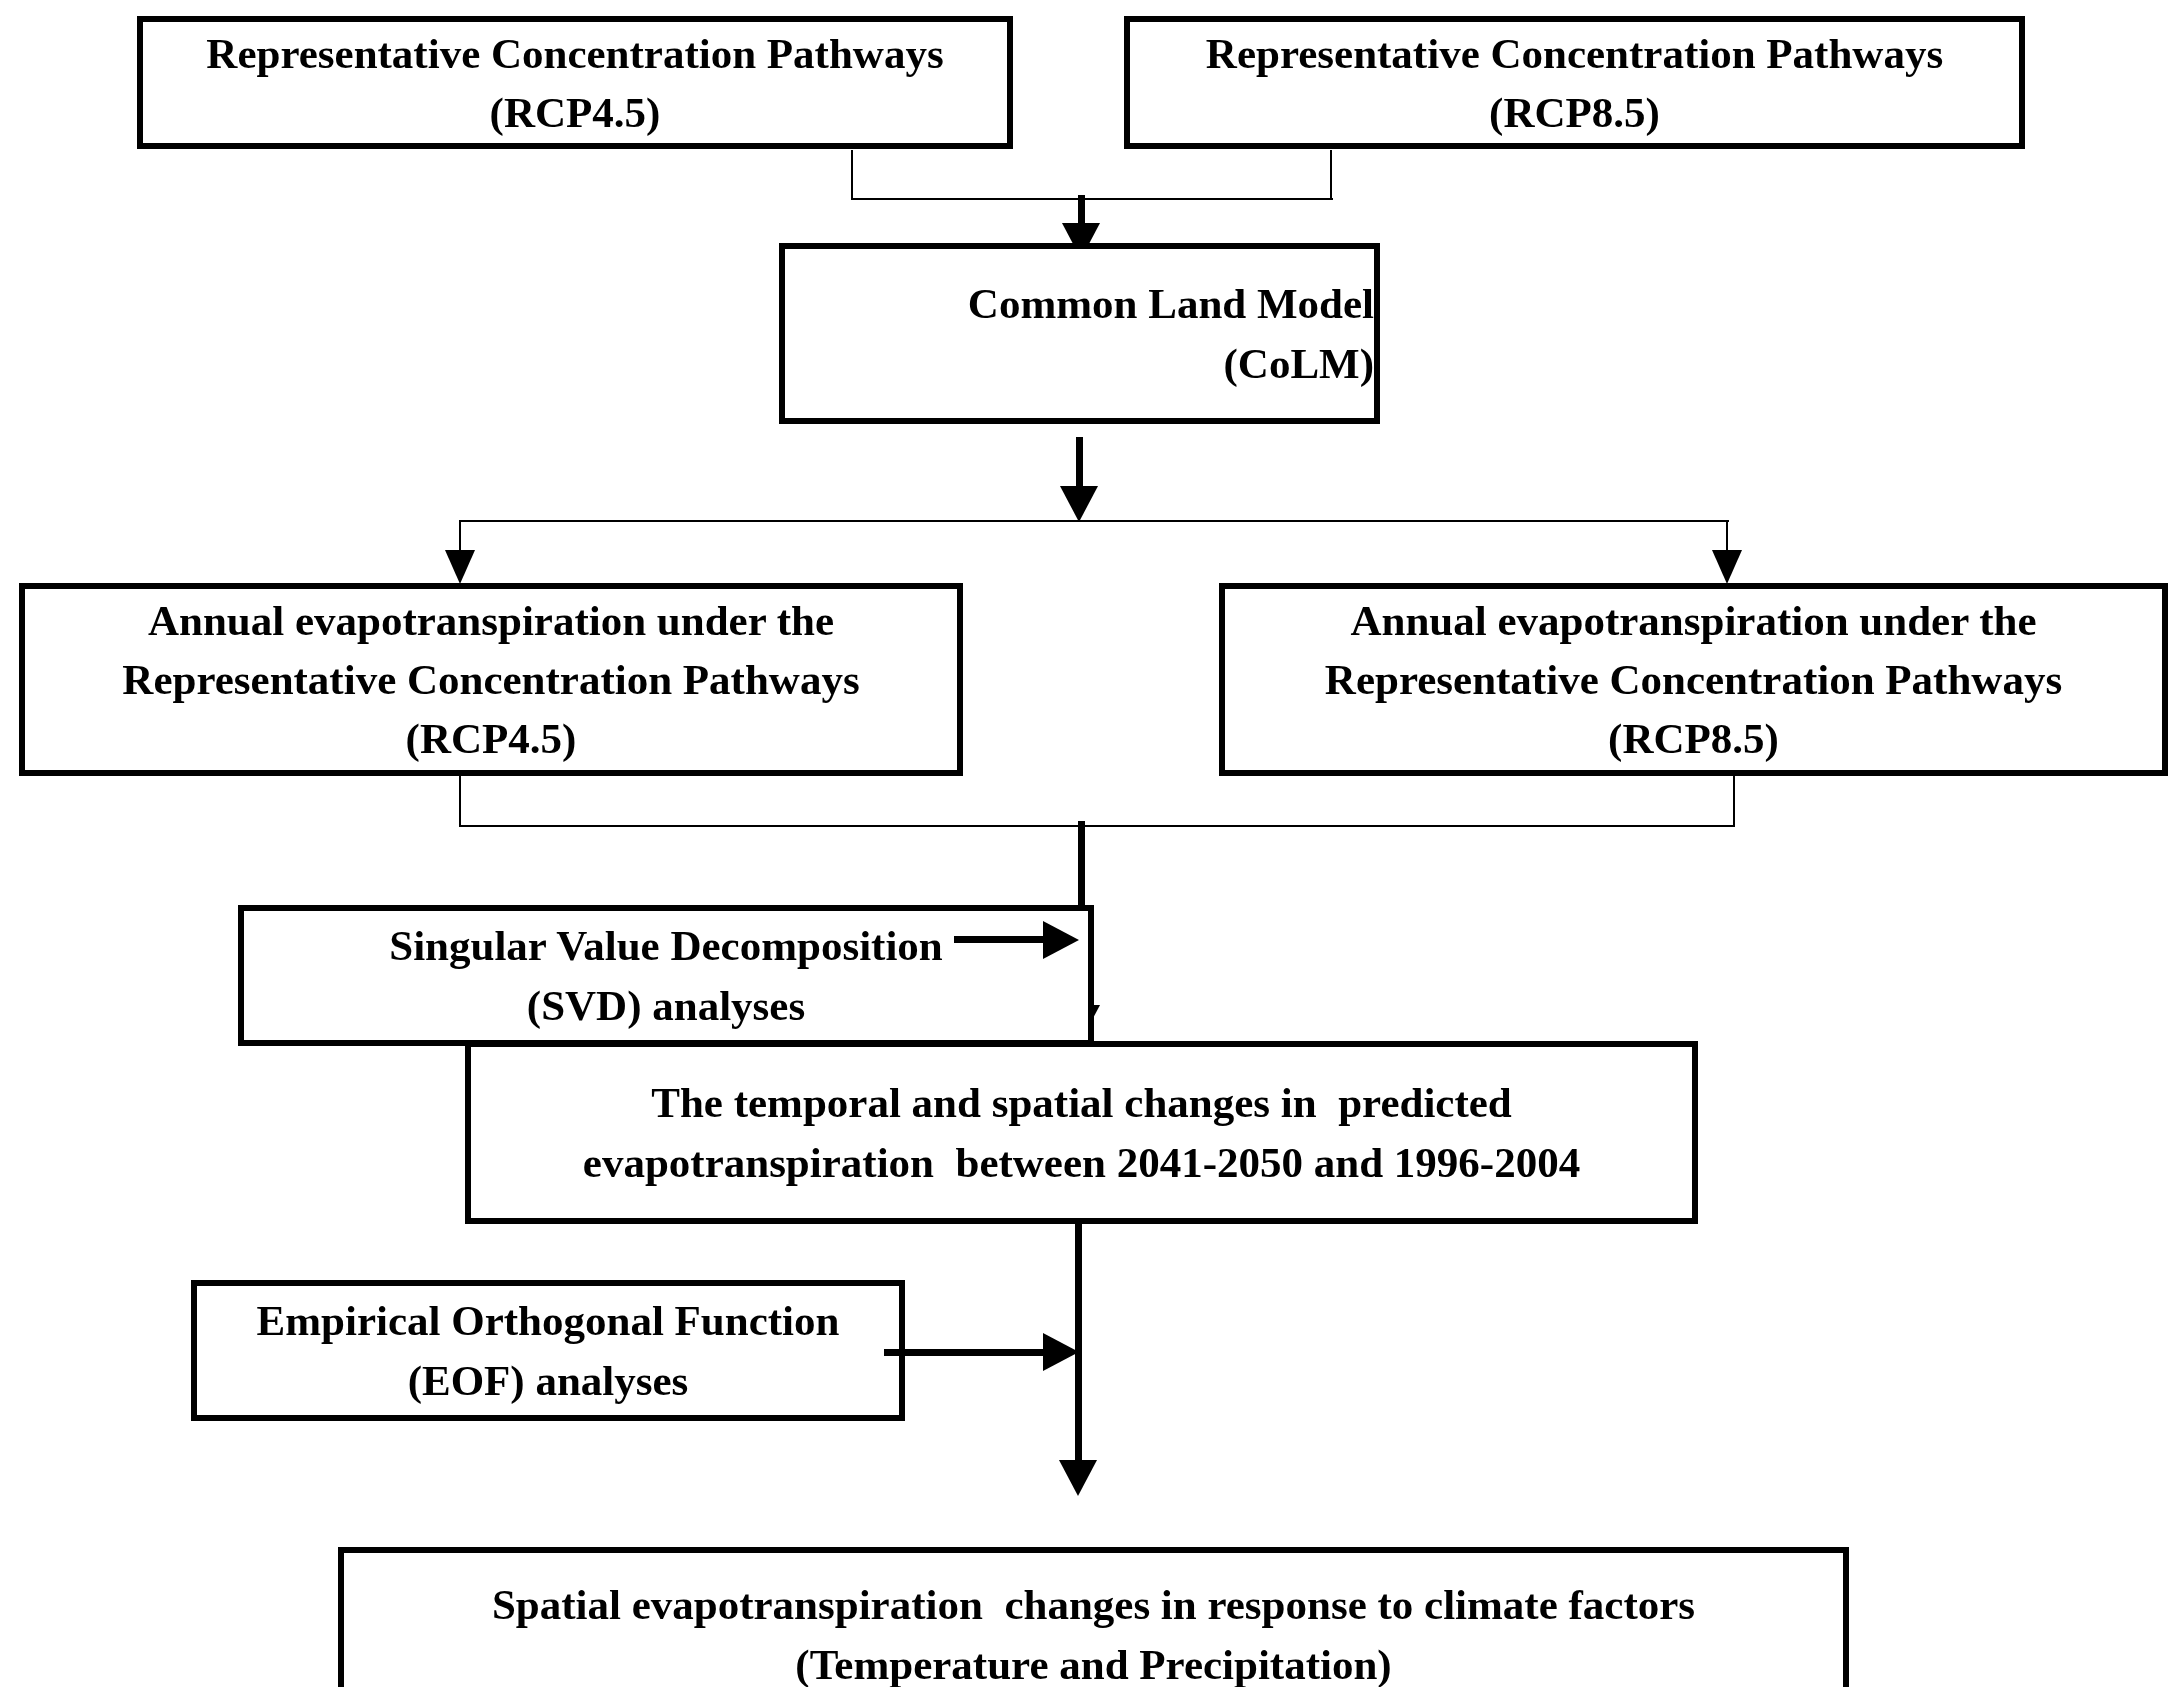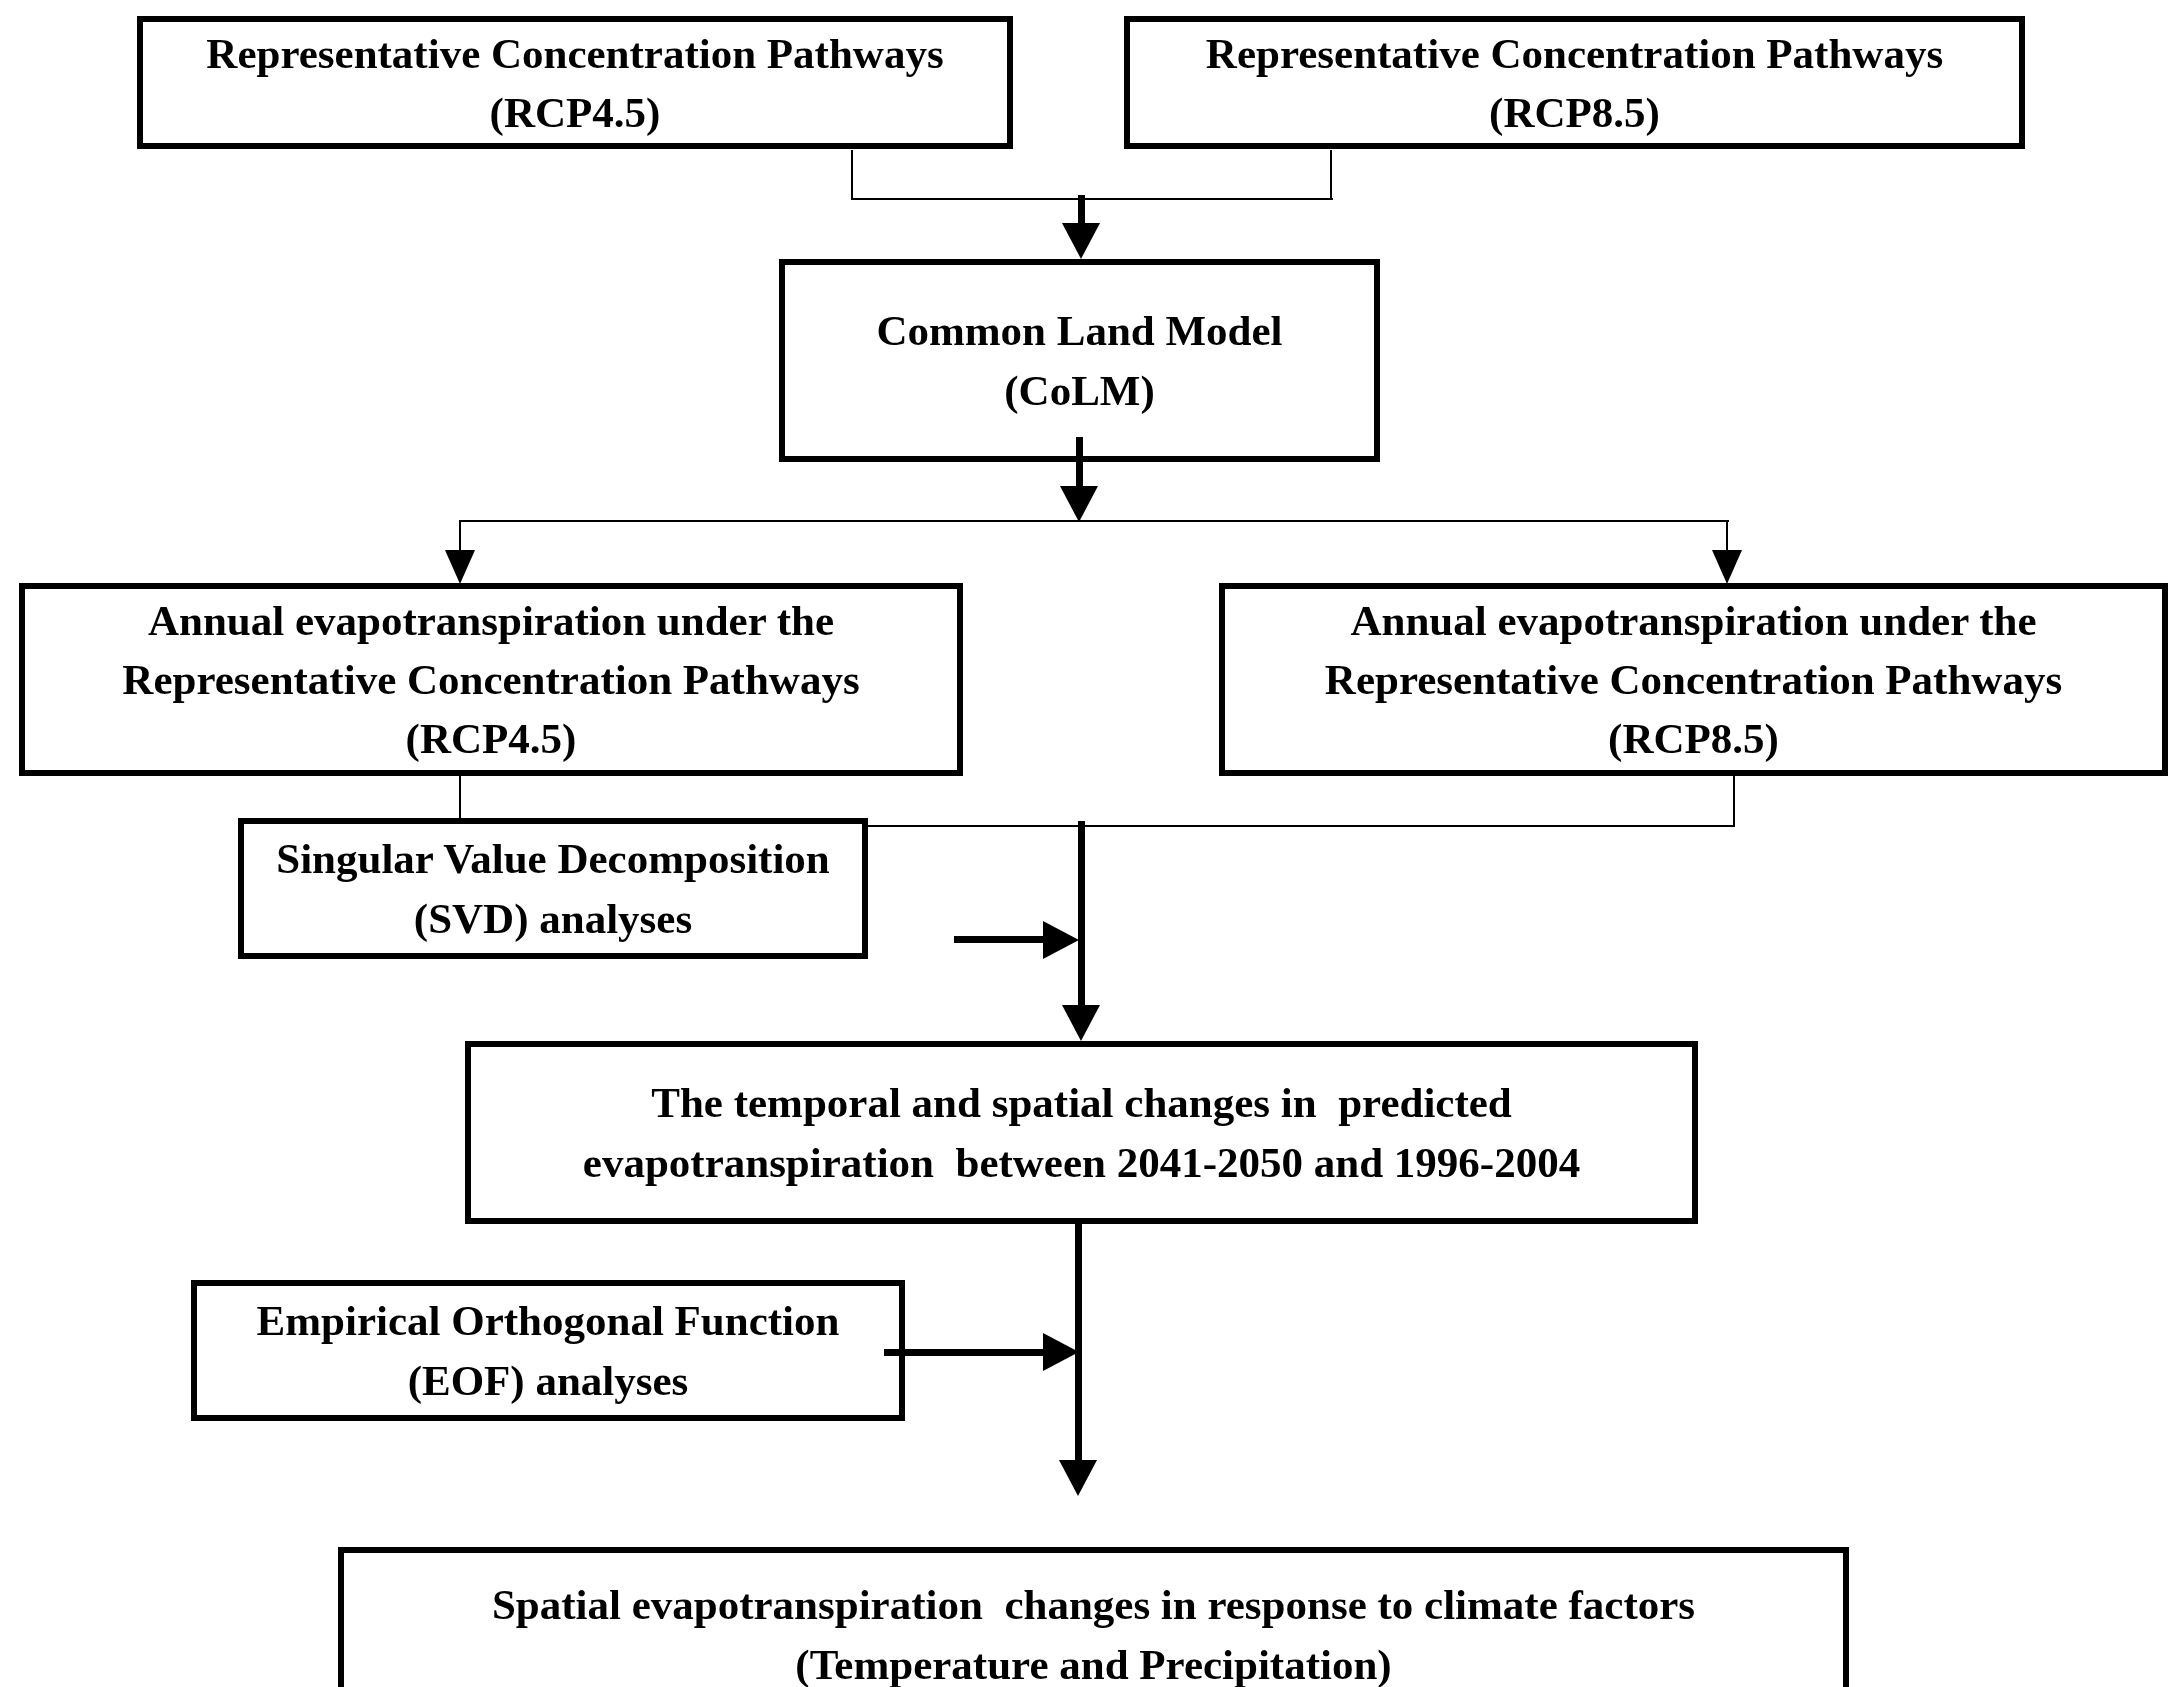--- a/index.html
+++ b/index.html
@@ -61,21 +61,21 @@
     <div class="ln">(RCP8.5)</div>
   </div>
 
   <div class="vline" style="left:851px;top:150px;width:2.1px;height:50px;"></div>
   <div class="vline" style="left:1330px;top:150px;width:2.1px;height:50px;"></div>
   <div class="hline" style="left:851px;top:198px;width:482px;height:2.1px;"></div>
 
   <div class="vline" style="left:1078px;top:195px;width:7.1px;height:32px;"></div>
   <div class="head-down-thick" style="left:1062px;top:223px;"></div>
 
-  <div class="box" style="left:779px;top:259px;width:601px;height:203px;">
+  <div class="box" style="left:779px;top:243px;width:601px;height:181px;align-items:flex-end;">
     <div class="ln">Common Land Model</div>
     <div class="ln">(CoLM)</div>
   </div>
 
   <div class="vline" style="left:1076px;top:437px;width:7.1px;height:51px;"></div>
   <div class="head-down-thick" style="left:1060px;top:486px;"></div>
 
   <div class="hline" style="left:460px;top:520px;width:1269px;height:2.1px;"></div>
   <div class="vline" style="left:459px;top:520px;width:2.1px;height:32px;"></div>
   <div class="head-down-thin" style="left:445px;top:550px;"></div>
@@ -93,21 +93,21 @@
     <div class="ln">(RCP8.5)</div>
   </div>
 
   <div class="vline" style="left:459px;top:776px;width:2.1px;height:51px;"></div>
   <div class="vline" style="left:1733px;top:776px;width:2.1px;height:51px;"></div>
   <div class="hline" style="left:459px;top:825px;width:1276px;height:2.1px;"></div>
 
   <div class="vline" style="left:1078px;top:821px;width:7.1px;height:187px;"></div>
   <div class="head-down-thick" style="left:1062px;top:1005px;"></div>
 
-  <div class="box" style="left:238px;top:818px;width:630px;height:141px;">
+  <div class="box" style="left:238px;top:905px;width:856px;height:141px;">
     <div class="ln">Singular Value Decomposition</div>
     <div class="ln">(SVD) analyses</div>
   </div>
   <div class="hline" style="left:954px;top:936px;width:93px;height:7.1px;"></div>
   <div class="head-right-thick" style="left:1043px;top:921px;"></div>
 
   <div class="box" style="left:465px;top:1041px;width:1233px;height:183px;">
     <div class="ln">The temporal and spatial changes in  predicted</div>
     <div class="ln">evapotranspiration  between 2041-2050 and 1996-2004</div>
   </div>

